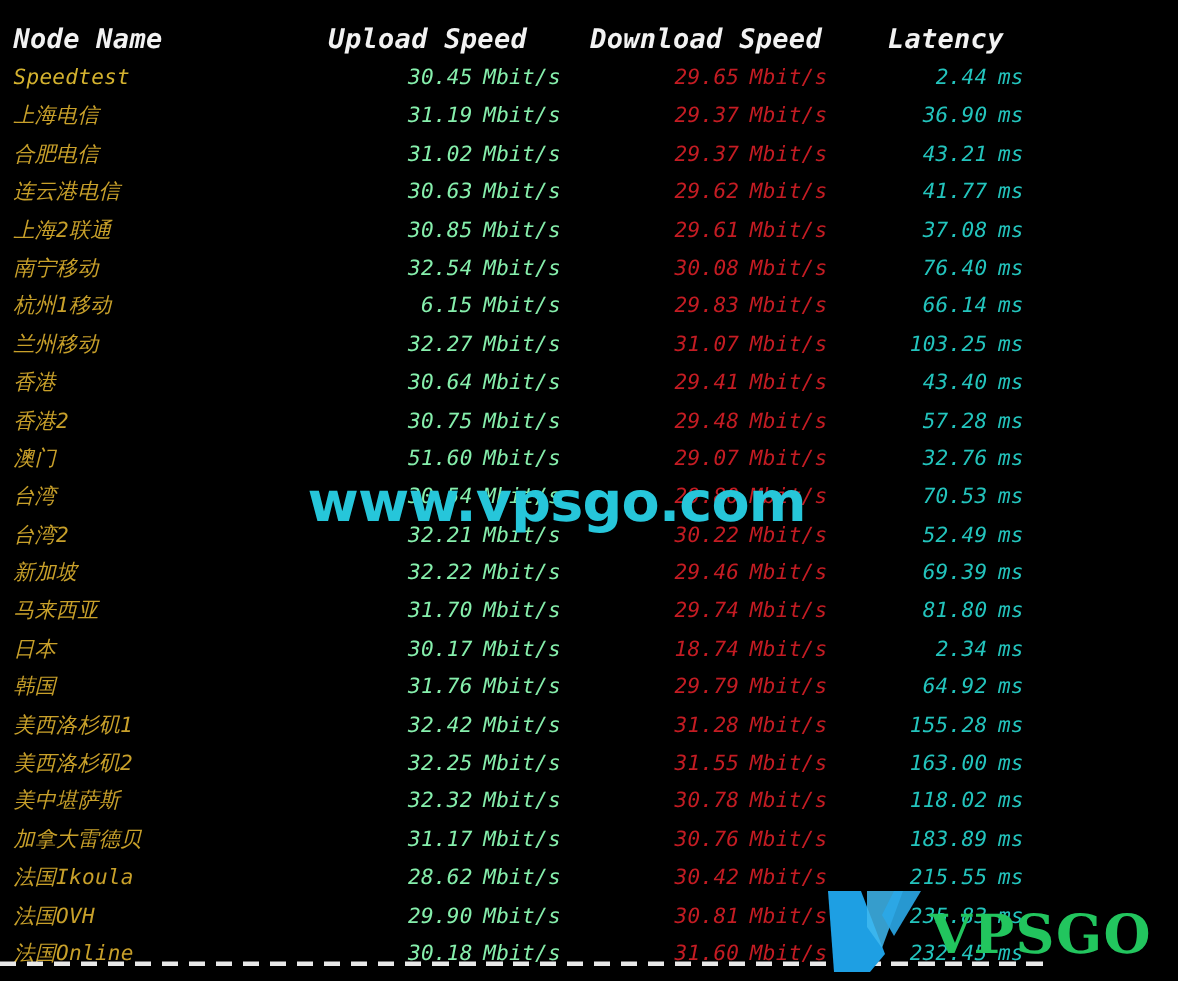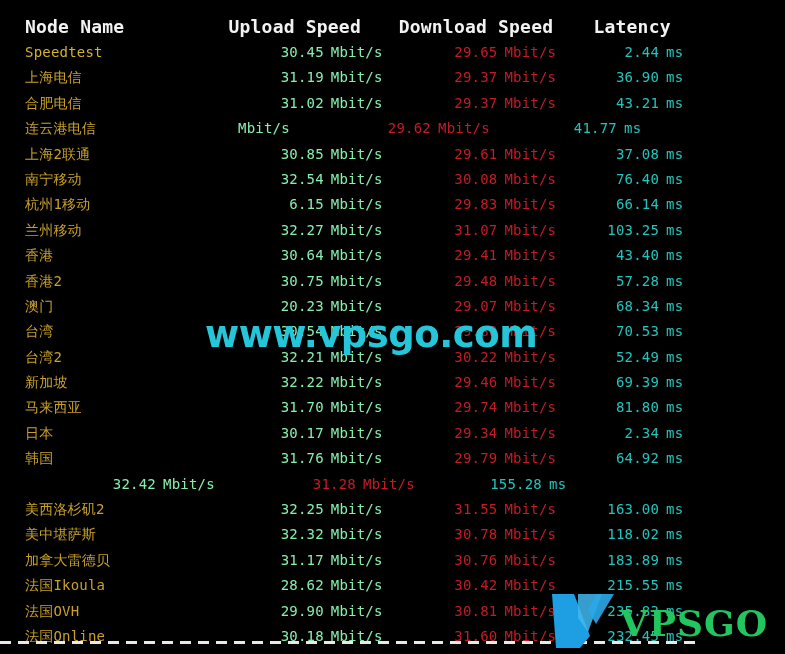--- a/index.html
+++ b/index.html
@@ -16,21 +16,22 @@
     font-family: "DejaVu Sans Mono", "Liberation Mono", monospace;
   }
   #terminal {
     position: absolute;
     top: 0;
     left: 0;
     width: 698px;
     height: 654px;
     background: #000000;
     box-sizing: border-box;
-    padding: 13px 0 0 16px;
+    padding: 13px 0 0 0;
+    font-style: italic;
   }
   .row {
     display: flex;
     align-items: baseline;
     height: 25.4px;
     line-height: 25.4px;
     white-space: pre;
     font-size: 14px;
     letter-spacing: 0.2px;
   }
@@ -152,35 +153,35 @@
     <div class="c-name">Node Name</div>
     <div class="c-up">Upload Speed</div>
     <div class="c-dn">Download Speed</div>
     <div class="c-lat">Latency</div>
   </div>
 
   <div id="rows-container">
       <div class="row"><div class="c-name name-first">Speedtest</div><div class="c-up up-val">30.45</div><div class="c-up-unit up-val">Mbit/s</div><div class="c-dn dn-val">29.65</div><div class="c-dn-unit dn-val">Mbit/s</div><div class="c-lat lat-val">2.44</div><div class="c-lat-unit lat-val">ms</div></div>
       <div class="row"><div class="c-name name-cjk">上海电信</div><div class="c-up up-val">31.19</div><div class="c-up-unit up-val">Mbit/s</div><div class="c-dn dn-val">29.37</div><div class="c-dn-unit dn-val">Mbit/s</div><div class="c-lat lat-val">36.90</div><div class="c-lat-unit lat-val">ms</div></div>
       <div class="row"><div class="c-name name-cjk">合肥电信</div><div class="c-up up-val">31.02</div><div class="c-up-unit up-val">Mbit/s</div><div class="c-dn dn-val">29.37</div><div class="c-dn-unit dn-val">Mbit/s</div><div class="c-lat lat-val">43.21</div><div class="c-lat-unit lat-val">ms</div></div>
-      <div class="row"><div class="c-name name-cjk">连云港电信</div><div class="c-up-unit up-val">Mbit/s</div><div class="c-dn dn-val">29.62</div><div class="c-dn-unit dn-val">Mbit/s</div><div class="c-lat lat-val">41.77</div><div class="c-lat-unit lat-val">ms</div></div>
+      <div class="row"><div class="c-name name-cjk">连云港电信</div><div class="c-up up-val">30.63</div><div class="c-up-unit up-val">Mbit/s</div><div class="c-dn dn-val">29.62</div><div class="c-dn-unit dn-val">Mbit/s</div><div class="c-lat lat-val">41.77</div><div class="c-lat-unit lat-val">ms</div></div>
       <div class="row"><div class="c-name name-cjk">上海2联通</div><div class="c-up up-val">30.85</div><div class="c-up-unit up-val">Mbit/s</div><div class="c-dn dn-val">29.61</div><div class="c-dn-unit dn-val">Mbit/s</div><div class="c-lat lat-val">37.08</div><div class="c-lat-unit lat-val">ms</div></div>
       <div class="row"><div class="c-name name-cjk">南宁移动</div><div class="c-up up-val">32.54</div><div class="c-up-unit up-val">Mbit/s</div><div class="c-dn dn-val">30.08</div><div class="c-dn-unit dn-val">Mbit/s</div><div class="c-lat lat-val">76.40</div><div class="c-lat-unit lat-val">ms</div></div>
       <div class="row"><div class="c-name name-cjk">杭州1移动</div><div class="c-up up-val">6.15</div><div class="c-up-unit up-val">Mbit/s</div><div class="c-dn dn-val">29.83</div><div class="c-dn-unit dn-val">Mbit/s</div><div class="c-lat lat-val">66.14</div><div class="c-lat-unit lat-val">ms</div></div>
       <div class="row"><div class="c-name name-cjk">兰州移动</div><div class="c-up up-val">32.27</div><div class="c-up-unit up-val">Mbit/s</div><div class="c-dn dn-val">31.07</div><div class="c-dn-unit dn-val">Mbit/s</div><div class="c-lat lat-val">103.25</div><div class="c-lat-unit lat-val">ms</div></div>
       <div class="row"><div class="c-name name-cjk">香港</div><div class="c-up up-val">30.64</div><div class="c-up-unit up-val">Mbit/s</div><div class="c-dn dn-val">29.41</div><div class="c-dn-unit dn-val">Mbit/s</div><div class="c-lat lat-val">43.40</div><div class="c-lat-unit lat-val">ms</div></div>
       <div class="row"><div class="c-name name-cjk">香港2</div><div class="c-up up-val">30.75</div><div class="c-up-unit up-val">Mbit/s</div><div class="c-dn dn-val">29.48</div><div class="c-dn-unit dn-val">Mbit/s</div><div class="c-lat lat-val">57.28</div><div class="c-lat-unit lat-val">ms</div></div>
-      <div class="row"><div class="c-name name-cjk">澳门</div><div class="c-up up-val">20.23</div><div class="c-up-unit up-val">Mbit/s</div><div class="c-dn dn-val">29.07</div><div class="c-dn-unit dn-val">Mbit/s</div><div class="c-lat lat-val">68.34</div><div class="c-lat-unit lat-val">ms</div></div>
+      <div class="row"><div class="c-name name-cjk">澳门</div><div class="c-up up-val">51.60</div><div class="c-up-unit up-val">Mbit/s</div><div class="c-dn dn-val">29.07</div><div class="c-dn-unit dn-val">Mbit/s</div><div class="c-lat lat-val">32.76</div><div class="c-lat-unit lat-val">ms</div></div>
       <div class="row"><div class="c-name name-cjk">台湾</div><div class="c-up up-val">30.54</div><div class="c-up-unit up-val">Mbit/s</div><div class="c-dn dn-val">29.80</div><div class="c-dn-unit dn-val">Mbit/s</div><div class="c-lat lat-val">70.53</div><div class="c-lat-unit lat-val">ms</div></div>
       <div class="row"><div class="c-name name-cjk">台湾2</div><div class="c-up up-val">32.21</div><div class="c-up-unit up-val">Mbit/s</div><div class="c-dn dn-val">30.22</div><div class="c-dn-unit dn-val">Mbit/s</div><div class="c-lat lat-val">52.49</div><div class="c-lat-unit lat-val">ms</div></div>
       <div class="row"><div class="c-name name-cjk">新加坡</div><div class="c-up up-val">32.22</div><div class="c-up-unit up-val">Mbit/s</div><div class="c-dn dn-val">29.46</div><div class="c-dn-unit dn-val">Mbit/s</div><div class="c-lat lat-val">69.39</div><div class="c-lat-unit lat-val">ms</div></div>
       <div class="row"><div class="c-name name-cjk">马来西亚</div><div class="c-up up-val">31.70</div><div class="c-up-unit up-val">Mbit/s</div><div class="c-dn dn-val">29.74</div><div class="c-dn-unit dn-val">Mbit/s</div><div class="c-lat lat-val">81.80</div><div class="c-lat-unit lat-val">ms</div></div>
-      <div class="row"><div class="c-name name-cjk">日本</div><div class="c-up up-val">30.17</div><div class="c-up-unit up-val">Mbit/s</div><div class="c-dn dn-val">29.34</div><div class="c-dn-unit dn-val">Mbit/s</div><div class="c-lat lat-val">2.34</div><div class="c-lat-unit lat-val">ms</div></div>
+      <div class="row"><div class="c-name name-cjk">日本</div><div class="c-up up-val">30.17</div><div class="c-up-unit up-val">Mbit/s</div><div class="c-dn dn-val">18.74</div><div class="c-dn-unit dn-val">Mbit/s</div><div class="c-lat lat-val">2.34</div><div class="c-lat-unit lat-val">ms</div></div>
       <div class="row"><div class="c-name name-cjk">韩国</div><div class="c-up up-val">31.76</div><div class="c-up-unit up-val">Mbit/s</div><div class="c-dn dn-val">29.79</div><div class="c-dn-unit dn-val">Mbit/s</div><div class="c-lat lat-val">64.92</div><div class="c-lat-unit lat-val">ms</div></div>
-      <div class="row"><div class="c-up up-val">32.42</div><div class="c-up-unit up-val">Mbit/s</div><div class="c-dn dn-val">31.28</div><div class="c-dn-unit dn-val">Mbit/s</div><div class="c-lat lat-val">155.28</div><div class="c-lat-unit lat-val">ms</div></div>
+      <div class="row"><div class="c-name name-cjk">美西洛杉矶1</div><div class="c-up up-val">32.42</div><div class="c-up-unit up-val">Mbit/s</div><div class="c-dn dn-val">31.28</div><div class="c-dn-unit dn-val">Mbit/s</div><div class="c-lat lat-val">155.28</div><div class="c-lat-unit lat-val">ms</div></div>
       <div class="row"><div class="c-name name-cjk">美西洛杉矶2</div><div class="c-up up-val">32.25</div><div class="c-up-unit up-val">Mbit/s</div><div class="c-dn dn-val">31.55</div><div class="c-dn-unit dn-val">Mbit/s</div><div class="c-lat lat-val">163.00</div><div class="c-lat-unit lat-val">ms</div></div>
       <div class="row"><div class="c-name name-cjk">美中堪萨斯</div><div class="c-up up-val">32.32</div><div class="c-up-unit up-val">Mbit/s</div><div class="c-dn dn-val">30.78</div><div class="c-dn-unit dn-val">Mbit/s</div><div class="c-lat lat-val">118.02</div><div class="c-lat-unit lat-val">ms</div></div>
       <div class="row"><div class="c-name name-cjk">加拿大雷德贝</div><div class="c-up up-val">31.17</div><div class="c-up-unit up-val">Mbit/s</div><div class="c-dn dn-val">30.76</div><div class="c-dn-unit dn-val">Mbit/s</div><div class="c-lat lat-val">183.89</div><div class="c-lat-unit lat-val">ms</div></div>
       <div class="row"><div class="c-name name-cjk">法国Ikoula</div><div class="c-up up-val">28.62</div><div class="c-up-unit up-val">Mbit/s</div><div class="c-dn dn-val">30.42</div><div class="c-dn-unit dn-val">Mbit/s</div><div class="c-lat lat-val">215.55</div><div class="c-lat-unit lat-val">ms</div></div>
       <div class="row"><div class="c-name name-cjk">法国OVH</div><div class="c-up up-val">29.90</div><div class="c-up-unit up-val">Mbit/s</div><div class="c-dn dn-val">30.81</div><div class="c-dn-unit dn-val">Mbit/s</div><div class="c-lat lat-val">235.83</div><div class="c-lat-unit lat-val">ms</div></div>
       <div class="row"><div class="c-name name-cjk">法国Online</div><div class="c-up up-val">30.18</div><div class="c-up-unit up-val">Mbit/s</div><div class="c-dn dn-val">31.60</div><div class="c-dn-unit dn-val">Mbit/s</div><div class="c-lat lat-val">232.45</div><div class="c-lat-unit lat-val">ms</div></div>
       <div class="row"><div class="c-name name-cjk">德国</div><div class="c-up up-val">29.65</div><div class="c-up-unit up-val">Mbit/s</div><div class="c-dn dn-val">29.46</div><div class="c-dn-unit dn-val">Mbit/s</div><div class="c-lat lat-val">236.20</div><div class="c-lat-unit lat-val">ms</div></div>
     </div>
 
   <div class="sep"></div>

